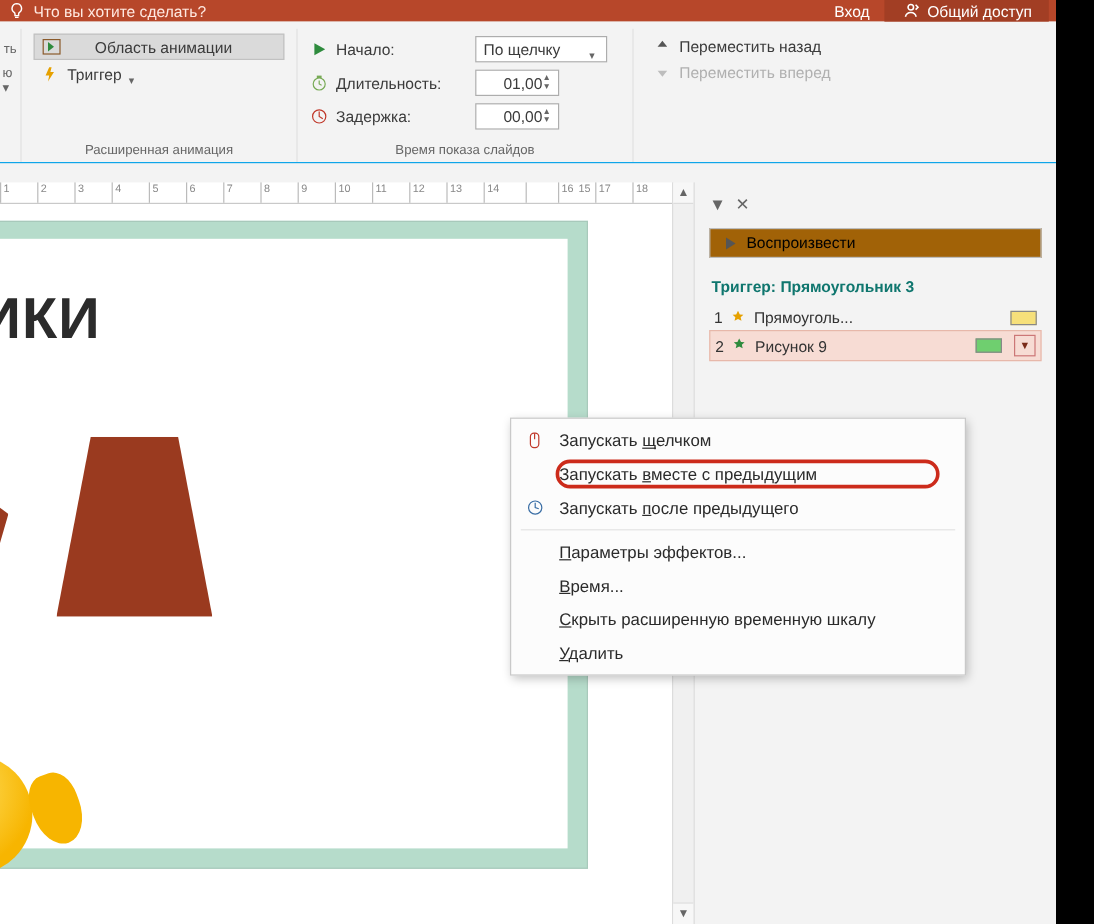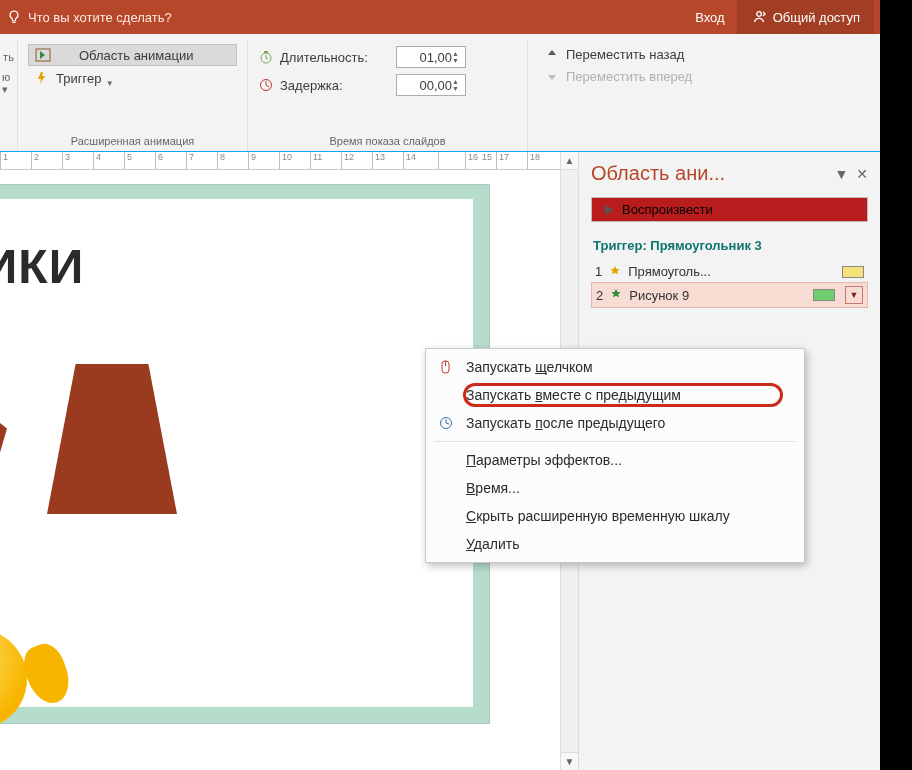--- a/index.html
+++ b/index.html
@@ -1,19 +1,19 @@
 <!DOCTYPE html>
 <html><head>
 <meta charset="utf-8">
 <style>
   * { box-sizing: border-box; margin: 0; padding: 0; font-family: "Segoe UI", Tahoma, sans-serif; }
   html, body { width: 912px; height: 770px; overflow: hidden; background: #000; }
   .app { width: 880px; height: 770px; background: #f3f3f3; position: relative; }
   
-  .titlebar { height: 34px; background: #b7472a; color: #fff; display: flex; align-items: center; padding: 0 6px; font-size: 13px; }
+  .titlebar { height: 18px; background: #b7472a; color: #fff; display: flex; align-items: center; padding: 0 6px; font-size: 13px; }
   .titlebar .bulb { margin-right: 6px; display:flex; align-items:center;}
   .titlebar .prompt { flex: 0 0 auto; color: #ffe8e0; }
   .titlebar .spacer { flex: 1; }
   .titlebar .signin { color:#fff; padding:0 12px; height:100%; display:flex; align-items:center;}
   .titlebar .share { background:#a23e24; height:100%; display:flex; align-items:center; padding:0 14px; gap:6px;}
   
   .ribbon { background:#f3f3f3; border-bottom:1px solid #0ea5e9; display:flex; padding:6px 0 0 0; height:118px; }
   .group { padding:4px 10px 0 10px; border-right:1px solid #e1e1e1; display:flex; flex-direction:column; }
   .group-title { font-size:11px; color:#666; text-align:center; padding:6px 0 4px; margin-top:auto;}
   .col { display:flex; flex-direction:column; gap:2px; }
@@ -40,21 +40,21 @@
   .shape1 { position:absolute; left:-60px; top:180px; width:130px; height:130px; background:#9a3a1f; clip-path: polygon(50% 0, 100% 38%, 82% 100%, 18% 100%, 0 38%); transform: scaleX(-1);}
   .shape2 { position:absolute; left:110px; top:165px; width:130px; height:150px; background:#9a3a1f; clip-path: polygon(22% 0, 78% 0, 100% 100%, 0 100%);}
   .emoji { position:absolute; left:-10px; top:430px; width:100px; height:100px; background:radial-gradient(circle at 35% 30%, #ffe46b, #f7b500 70%); border-radius:50%;}
   .hand  { position:absolute; left:90px; top:445px; width:40px; height:60px; background:#f7b500; border-radius:40% 40% 50% 50%; transform:rotate(-20deg);}
   .vscroll { width:18px; background:#f0f0f0; border-left:1px solid #dcdcdc; margin-top:0; height:618px; position:relative;}
   .vscroll .vbtn{height:18px; display:flex; align-items:center; justify-content:center; color:#666; font-size:10px; border-bottom:1px solid #dcdcdc; background:#f7f7f7;}
   .vscroll .vbtn.bot{position:absolute; bottom:0; width:100%; border-top:1px solid #dcdcdc; border-bottom:none;}
   .pane { flex:1; border-left:1px solid #dcdcdc; background:#f3f3f3; padding:10px 12px; position:relative;}
   .pane-head { display:flex; align-items:center; justify-content:space-between; color:#b7472a; font-size:20px; margin-bottom:12px;}
   .pane-head .ctl{display:flex; gap:8px; color:#666; font-size:14px;}
-  .playbtn { border:1px solid #bdbdbd; background:#b91c1c; padding:4px 12px; font-size:13px; display:flex; align-items:center; gap:8px;}
+  .playbtn { border:1px solid #bdbdbd; background:#a16207; padding:4px 12px; font-size:13px; display:flex; align-items:center; gap:8px;}
   .trigger-lbl{font-weight:600; font-size:13px; margin:16px 0 8px 2px; color:#0f766e;}
   .anim-item{display:flex; align-items:center; gap:6px; padding:3px 4px; font-size:13px; color:#333;}
   .anim-item.sel{background:#f7dcd4; border:1px solid #e7b8aa;}
   .star{width:14px; height:14px;}
   .swatch{width:22px; height:12px; border:1px solid #888; margin-left:auto;}
   .drop-arrow{width:18px; height:18px; border:1px solid #c77; background:#f7dcd4; display:flex; align-items:center; justify-content:center; font-size:9px; color:#7a2b18; margin-left:4px;}
   
   .menu { position:absolute; left:425px; top:348px; width:380px; background:#fcfcfc; border:1px solid #c9c9c9; box-shadow:2px 3px 8px rgba(0,0,0,.25); z-index:50; padding:4px 0;}
   .mitem{display:flex; align-items:center; height:28px; padding:0 14px 0 10px; font-size:14px; color:#2b2b2b; gap:10px;}
   .mitem .micon{width:20px; display:flex; justify-content:center;}
@@ -115,20 +115,32 @@
           </span>
           <span>Триггер</span>
           <span class="dd"></span>
         </div>
       </div>
       <div class="group-title">Расширенная анимация</div>
     </div>
 
     <div class="group" style="min-width:280px;">
       <div class="col">
+        <div class="row">
+          <span class="icon16">
+              <svg width="12" height="12" viewBox="0 0 12 12">
+                <path d="M2 1l9 5-9 5z" fill="#2e8b3d"></path>
+              </svg>
+            </span>
+          <span class="lbl">Начало:</span>
+          <div class="combo">
+            <span>По щелчку</span>
+            <span class="dd"></span>
+          </div>
+        </div>
         <div class="row">
           <span class="icon16">
               <svg width="14" height="14" viewBox="0 0 14 14">
                 <circle cx="7" cy="8" r="5" fill="none" stroke="#7a5"></circle>
                 <path d="M7 5v3l2 1" stroke="#7a5" fill="none"></path>
                 <rect x="5" y="1" width="4" height="2" fill="#7a5"></rect>
               </svg>
             </span>
           <span class="lbl">Длительность:</span>
           <div class="spin">
@@ -216,21 +228,20 @@
           <div class="hand"></div>
         </div>
       </div>
     </div>
     <div class="vscroll">
       <div class="vbtn">▲</div>
       <div class="vbtn bot">▼</div>
     </div>
     <div class="pane">
       <div class="pane-head">
-        <span>Область ани...</span>
         <span class="ctl">
           <span>▼</span>
           <span>✕</span>
         </span>
       </div>
       <div class="playbtn">
         <svg width="10" height="12" viewBox="0 0 10 12">
             <path d="M1 1l8 5-8 5z" fill="#555"></path>
           </svg>
         <span>Воспроизвести</span>

